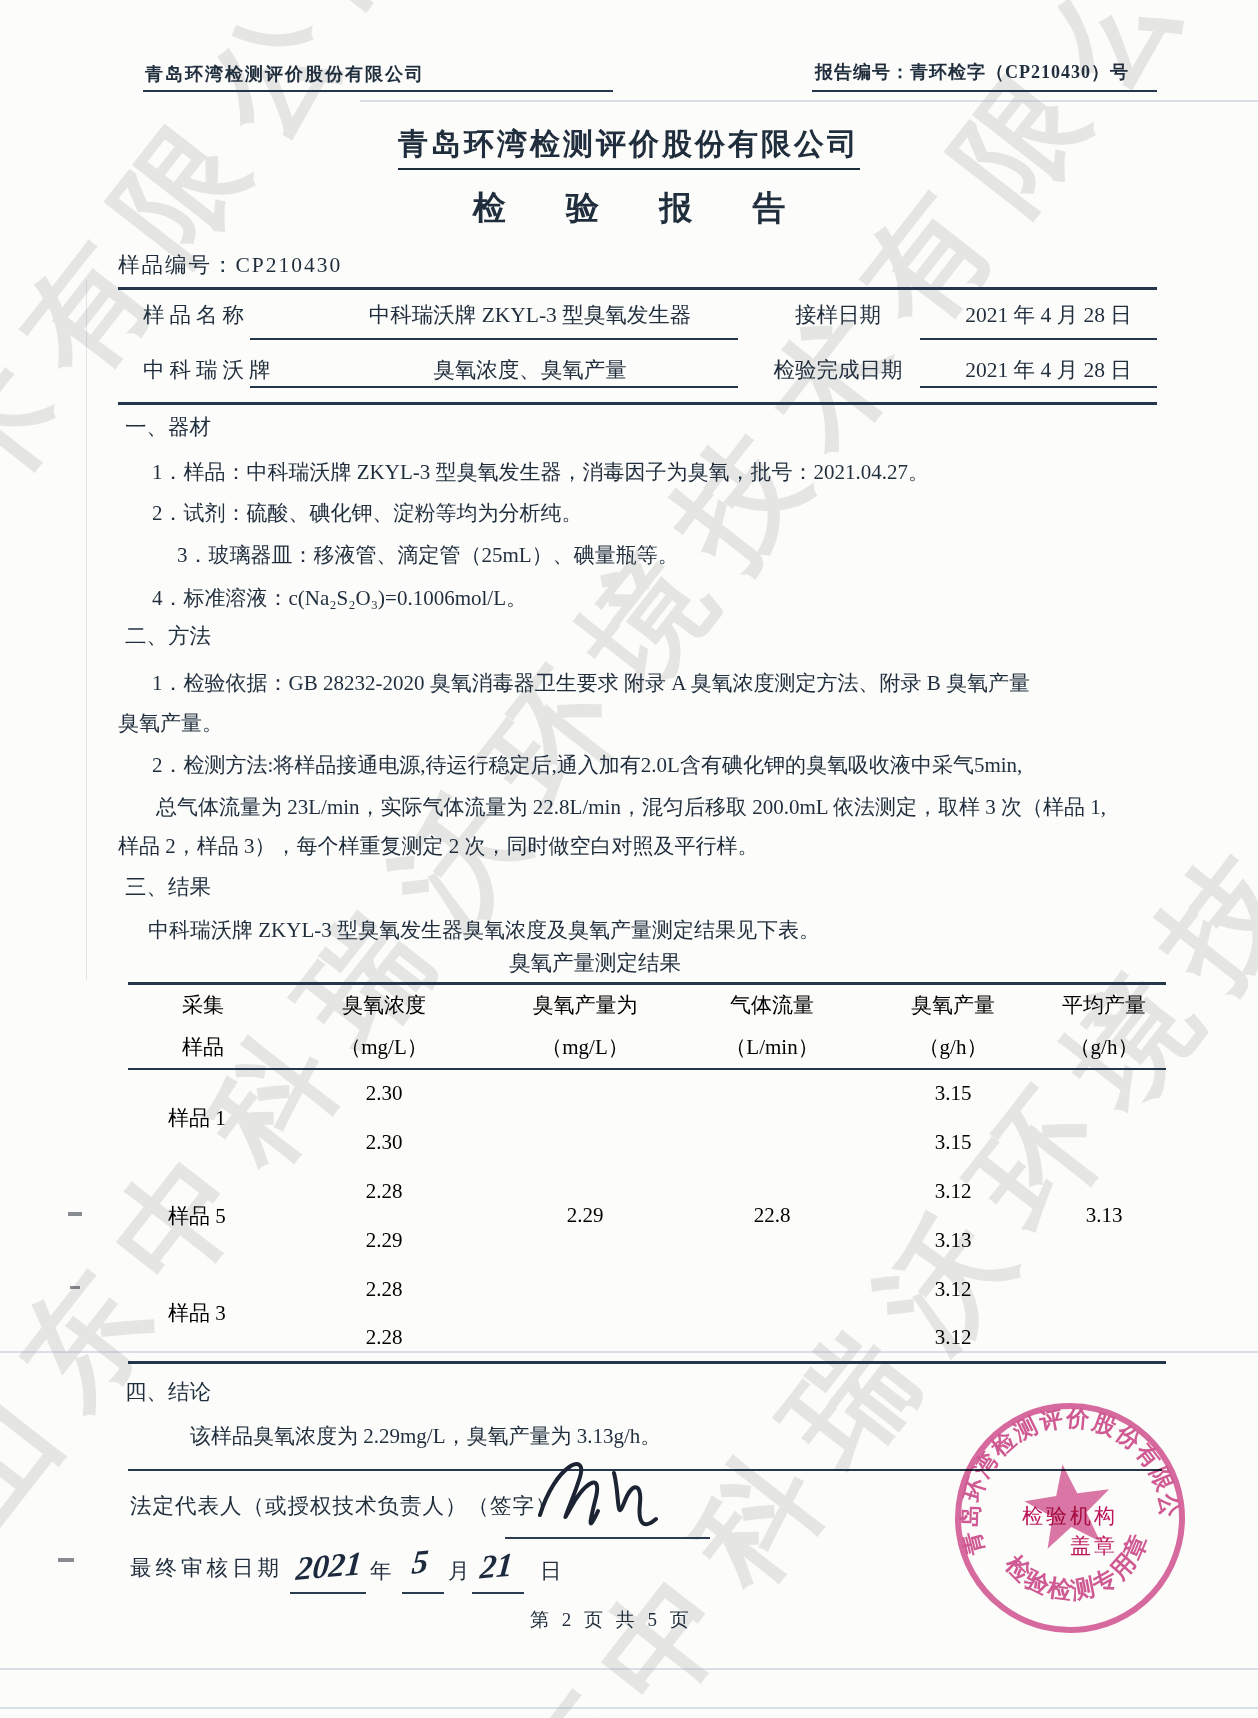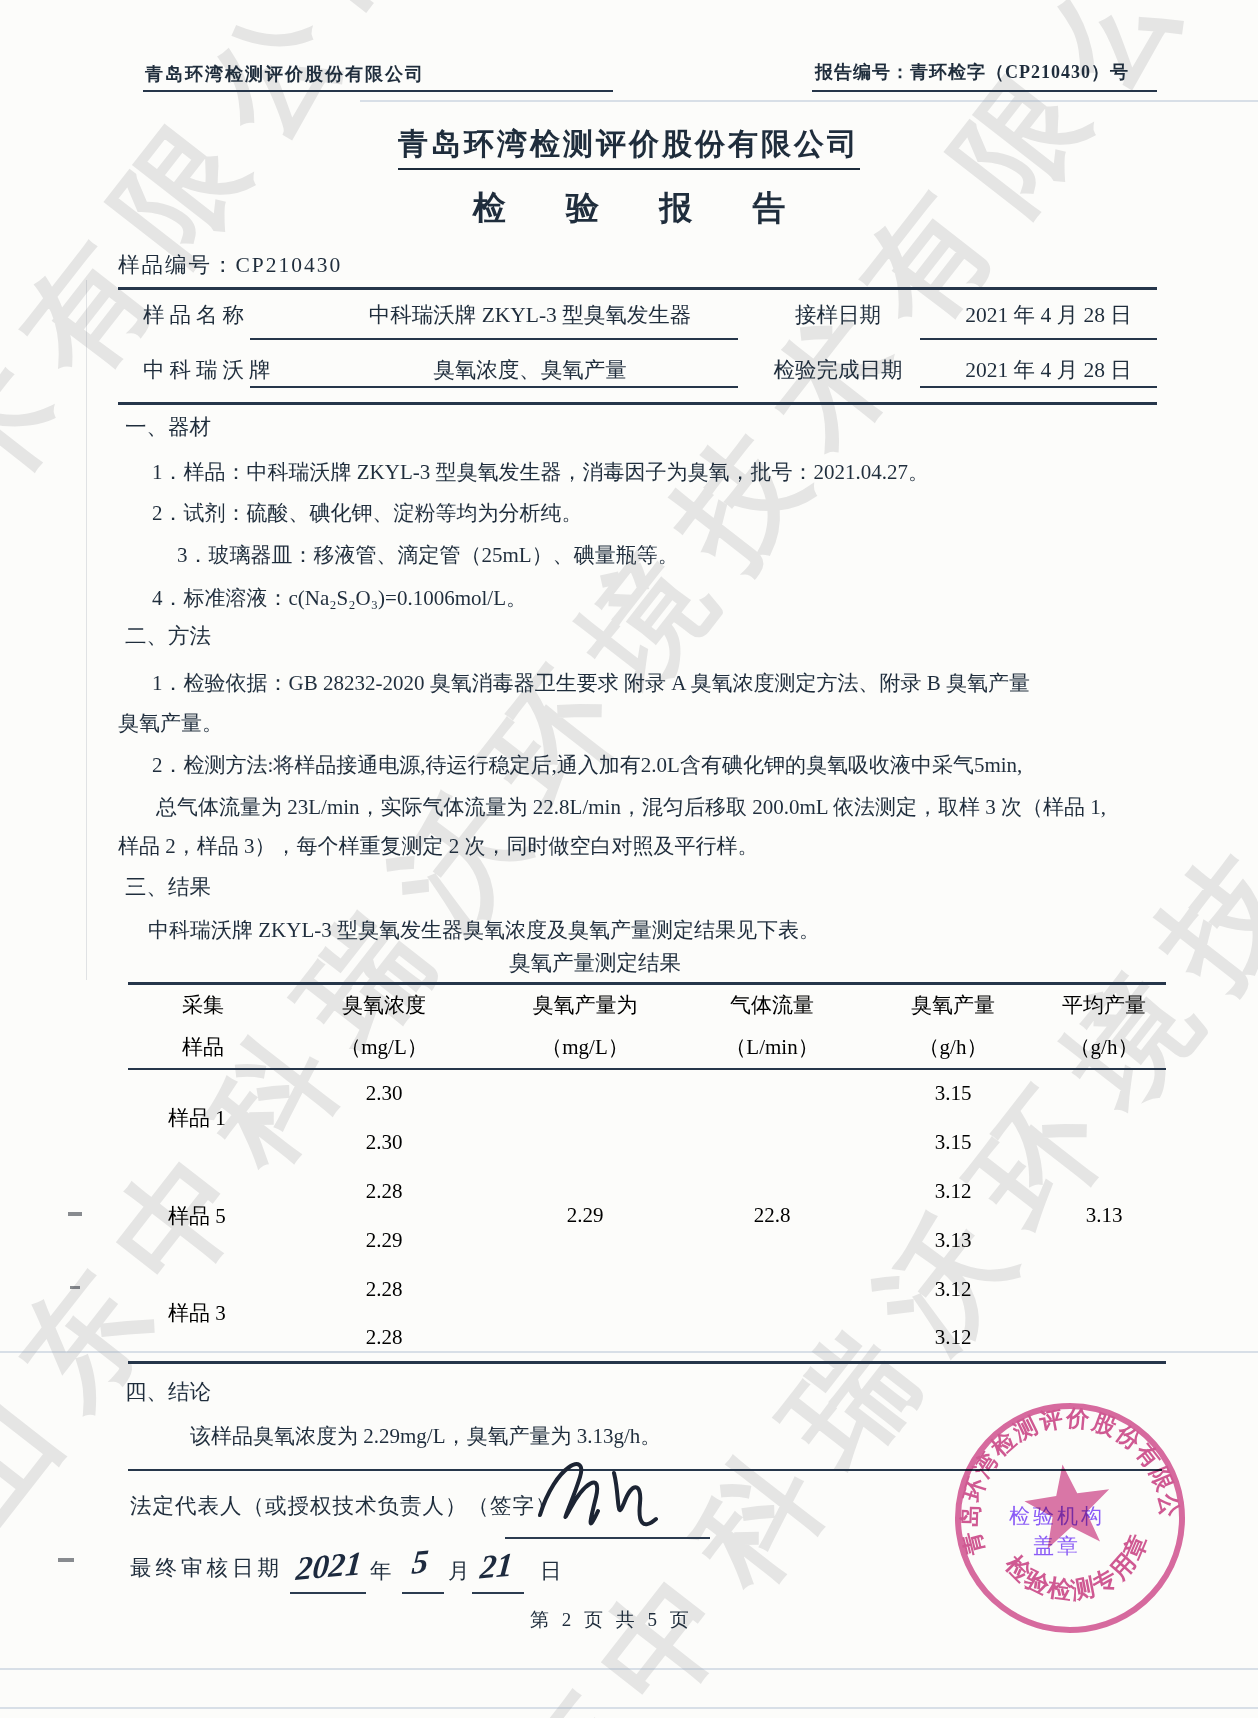--- a/index.html
+++ b/index.html
@@ -21,22 +21,22 @@
   .sec-title{font-size:21.5px;}
   .lbl{font-size:21.5px;letter-spacing:5px;}
   .ctr{text-align:center;}
   table.results{border-collapse:collapse;table-layout:fixed;width:1038px;font-size:21px;color:#000000;}
   table.results td,table.results th{font-weight:400;text-align:center;vertical-align:middle;padding:0;}
   .hw{font-style:italic;color:#1d2a3e;transform:rotate(-5deg) skewX(-10deg);display:inline-block;
       font-size:33px;font-weight:700;z-index:4;}
   .hwline{position:absolute;height:2px;background:#2c3c50;z-index:3;}
   .stamp-wrap{position:absolute;left:945px;top:1393px;width:250px;height:250px;z-index:6;
       opacity:0.88;mix-blend-mode:multiply;transform:rotate(-8deg);}
-  .org-label{position:absolute;left:996px;top:1501px;width:122px;text-align:center;z-index:5;
-      font-size:21px;color:#8b5cf6;line-height:30px;letter-spacing:3px;}
+  .org-label{position:absolute;left:996px;top:1501px;width:122px;text-align:right;z-index:5;
+      font-size:21px;color:#be185d;line-height:30px;letter-spacing:3px;}
   .edge-mark{position:absolute;background:rgba(40,45,55,0.55);z-index:2;}
   .vline{position:absolute;width:1px;background:rgba(100,110,125,0.18);z-index:2;}
 </style>
 </head>
 <body>
 
 <div class="page">
 
   <div class="wm" style="left:-230px;top:720px;">山东中科瑞沃环境技术有限公司</div>
   <div class="wm" style="left:610px;top:670px;">山东中科瑞沃环境技术有限公司</div>

